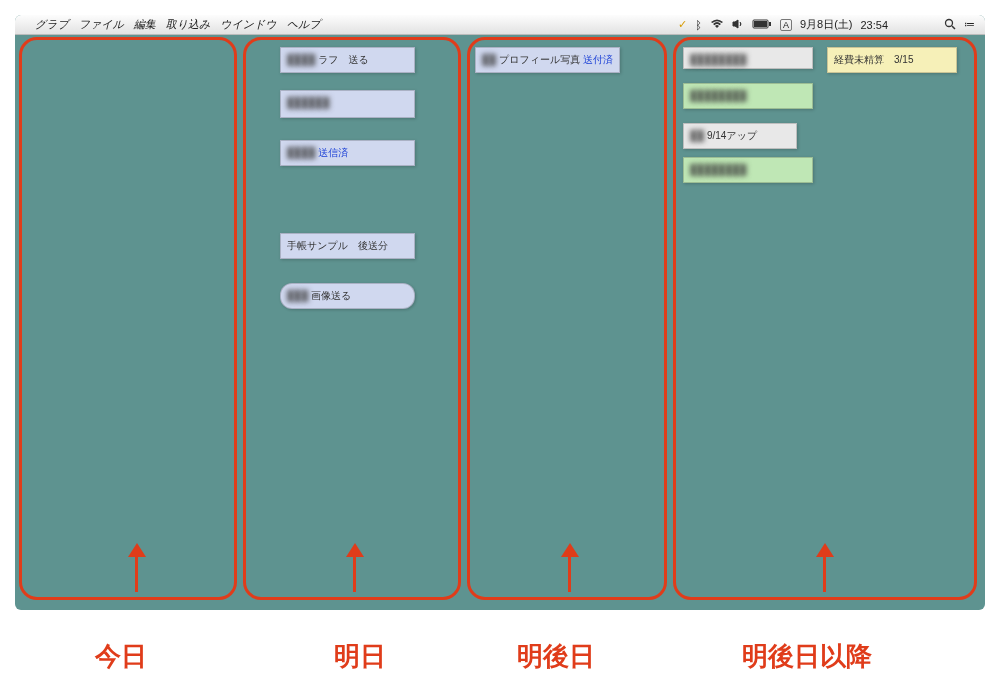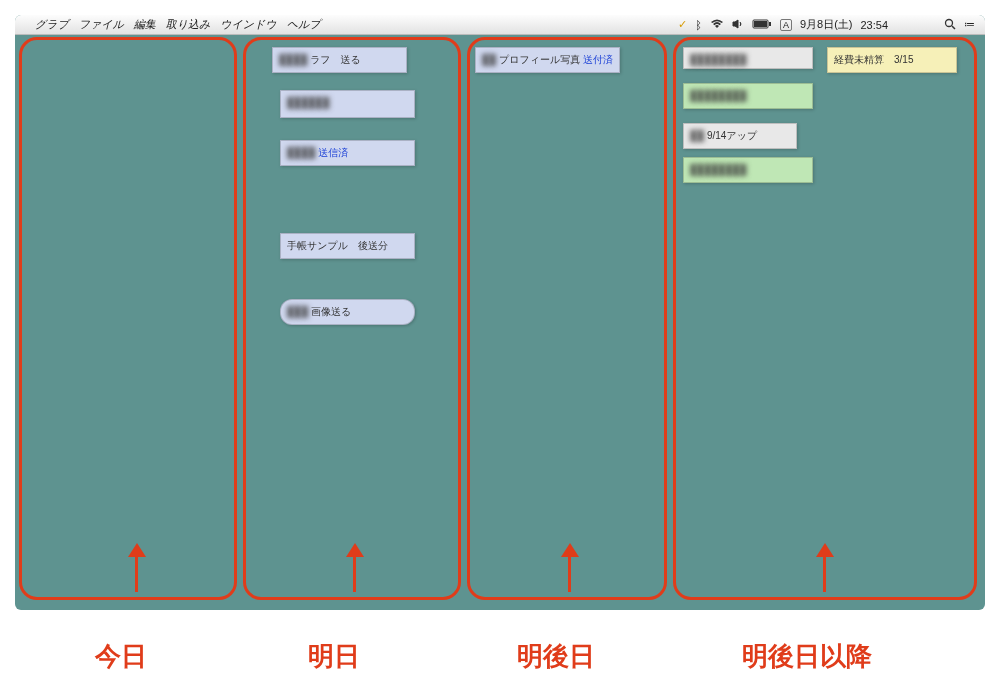--- a/index.html
+++ b/index.html
@@ -141,33 +141,33 @@
     </div>
   </div>
 
   <div class="desktop-area">
 
     <div class="col-box" style="left:4px; width:218px;"></div>
     <div class="col-box" style="left:228px; width:218px;"></div>
     <div class="col-box" style="left:452px; width:200px;"></div>
     <div class="col-box" style="left:658px; width:304px;"></div>
 
-    <div class="sticky blue" style="left:257px; top:12px;">
+    <div class="sticky blue" style="left:265px; top:12px;">
       <span class="blur">████</span> <span>ラフ　送る</span>
     </div>
     <div class="sticky blue" style="left:265px; top:55px; height:28px;">
       <span class="blur">██████</span>
     </div>
     <div class="sticky blue" style="left:265px; top:198px;">
       <span>手帳サンプル　後送分</span>
     </div>
     <div class="sticky blue" style="left:265px; top:105px;">
       <span class="blur">████</span> <span class="link">送信済</span>
     </div>
-    <div class="sticky blue" style="left:265px; top:264px;border-radius:12px;">
+    <div class="sticky blue" style="left:265px; top:248px;border-radius:12px;">
       <span class="blur">███</span> <span>画像送る</span>
     </div>
 
     <div class="sticky blue" style="left:460px; top:12px; width:145px;">
       <span class="blur">██</span> <span>プロフィール写真</span> <span class="link">送付済</span>
     </div>
 
     <div class="sticky grey" style="left:668px; top:12px; width:130px; height:22px;">
       <span class="blur">████████</span>
     </div>
@@ -186,15 +186,15 @@
     </div>
 
     <div class="arrow" style="left:120px;"></div>
     <div class="arrow" style="left:338px;"></div>
     <div class="arrow" style="left:553px;"></div>
     <div class="arrow" style="left:808px;"></div>
   </div>
 </div>
 
 <div class="col-label" style="left:95px;">今日</div>
-<div class="col-label" style="left:308px;text-align:center;">明日</div>
+<div class="col-label" style="left:334px;text-align:center;">明日</div>
 <div class="col-label" style="left:517px;">明後日</div>
 <div class="col-label" style="left:742px;text-align:right;">明後日以降</div>
 
 </body></html>

